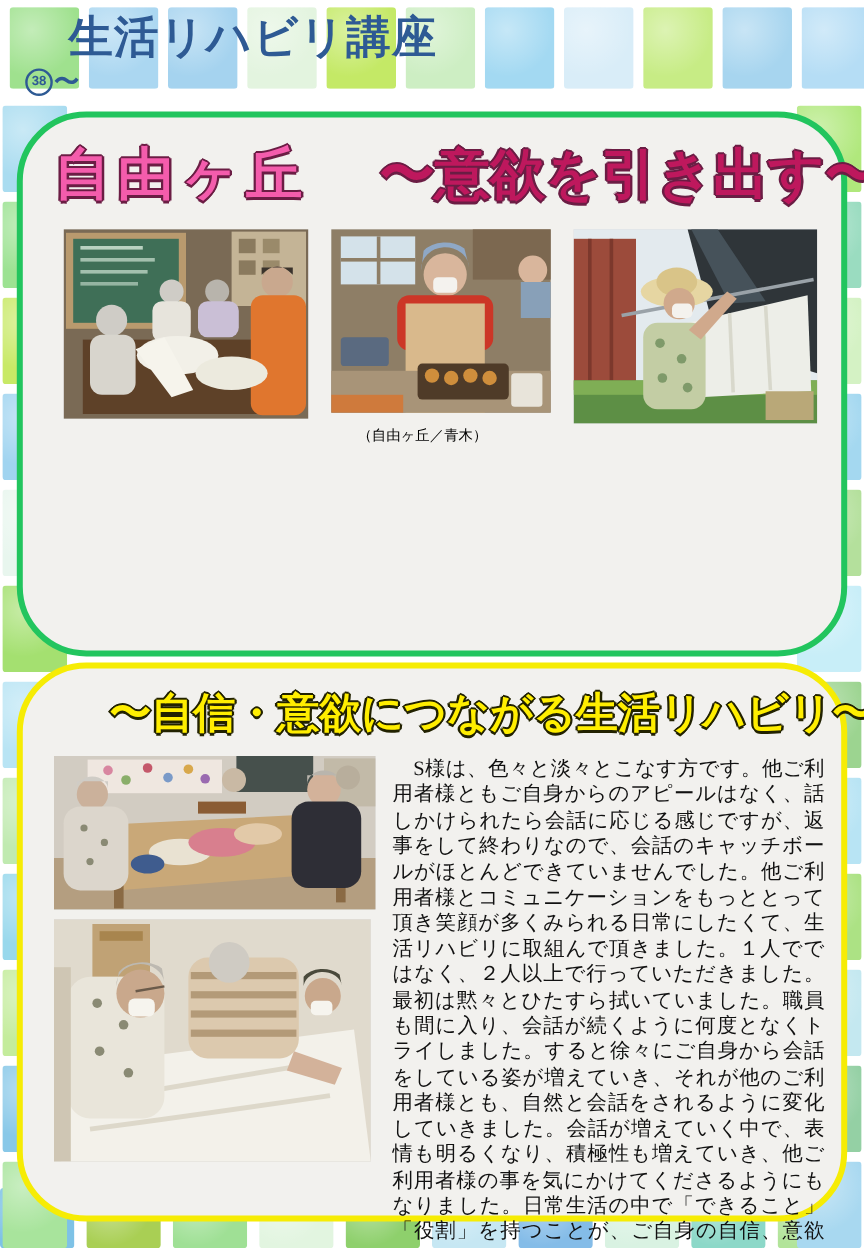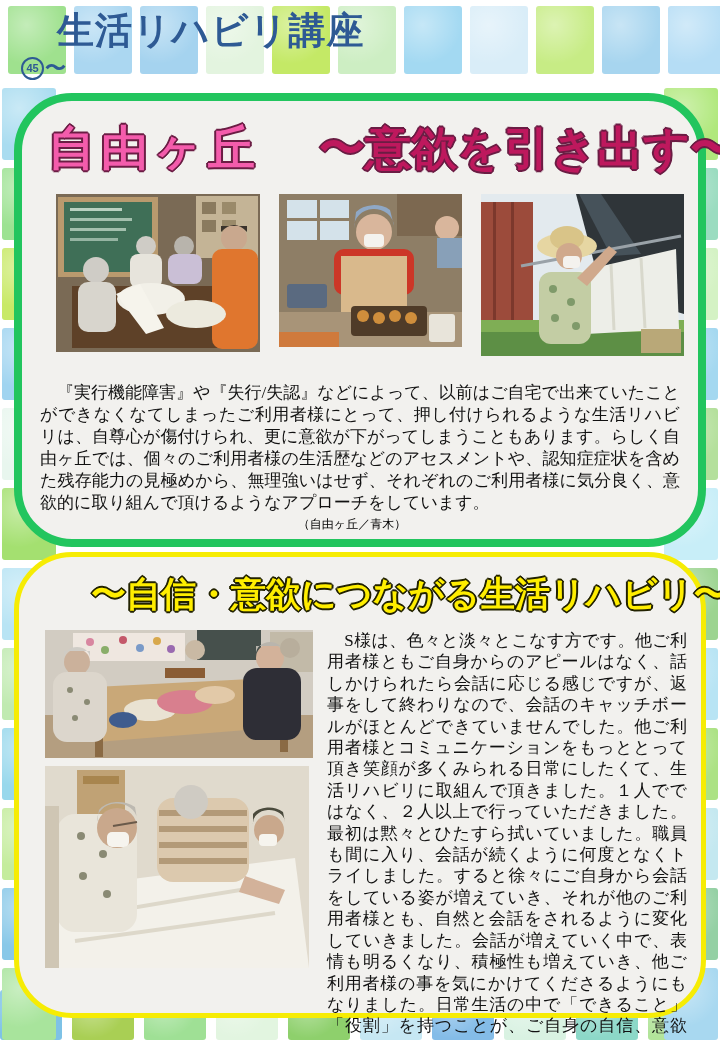--- a/index.html
+++ b/index.html
@@ -18,21 +18,21 @@
   #header{position:absolute; top:0; left:0; width:720px; z-index:3;
     font-family:"Liberation Sans","DejaVu Sans",sans-serif; color:#2e5a94;}
   #header .title{position:absolute; left:57px; top:6px; font-size:37px; font-weight:bold; letter-spacing:1px; white-space:nowrap;}
   #header .subtitle{position:absolute; left:20px; top:54px; font-size:21px; font-weight:bold; white-space:nowrap; display:flex; align-items:center;}
   .circled-num{display:inline-flex; align-items:center; justify-content:center;
     width:19px; height:19px; border:2px solid #2e5a94; border-radius:50%;
     font-size:11px; font-weight:bold; margin:0 1px;}
   
   .section{position:absolute; left:14px; width:692px; box-sizing:border-box;
     background:#f2f1ee; border-radius:58px; z-index:2;}
-  #section-jiyugaoka{top:93px; height:454px; border:8px solid #22c55e;}
+  #section-jiyugaoka{top:93px; height:454px; border:5px solid #22c55e;}
   #section-tempaku{top:552px; height:466px; border:5px solid #f6ec04;}
   .sec-titlerow{display:flex; align-items:baseline; white-space:nowrap;}
   #section-jiyugaoka .sec-titlerow{padding:16px 0 0 26px;}
   #section-tempaku .sec-titlerow{padding:14px 0 0 26px;}
   .sec-name-pink{font-size:47px; font-weight:bold; color:#f45cac; letter-spacing:6px;
     text-shadow:-2px 0 #6b1d44,2px 0 #6b1d44,0 -2px #6b1d44,0 2px #6b1d44,-1px -1px #6b1d44,1px 1px #6b1d44,-1px 1px #6b1d44,1px -1px #6b1d44;}
   .sec-tag-pink{font-size:46px; font-weight:bold; color:#be185d; margin-left:58px;
     text-shadow:-2px 0 #6b1d44,2px 0 #6b1d44,0 -2px #6b1d44,0 2px #6b1d44,-1px -1px #6b1d44,1px 1px #6b1d44,-1px 1px #6b1d44,1px -1px #6b1d44;}
   .sec-name-yellow{font-size:48px; font-weight:bold; color:#ffee00; letter-spacing:4px;
     text-shadow:-2px 0 #222200,2px 0 #222200,0 -2px #222200,0 2px #222200,-1px -1px #222200,1px 1px #222200,-1px 1px #222200,1px -1px #222200;}
@@ -102,21 +102,21 @@
       <div class="tile tile-right" style="background-color: rgb(184, 228, 244); top: 648px;"></div>
       <div class="tile tile-right" style="background-color: rgb(172, 226, 132); top: 728px;"></div>
       <div class="tile tile-right" style="background-color: rgb(196, 232, 240); top: 808px;"></div>
       <div class="tile tile-right" style="background-color: rgb(148, 208, 164); top: 888px;"></div>
       <div class="tile tile-right" style="background-color: rgb(168, 216, 240); top: 968px;"></div>
     </div>
 
   <div id="header">
     <div class="title">生活リハビリ講座</div>
     <div class="subtitle">
-      <span class="circled-num">45</span>
+      <span class="circled-num">38</span>
       <span>〜</span>
     </div>
   </div>
 
   <div class="section" id="section-jiyugaoka">
     <div class="sec-titlerow">
       <span class="sec-name-pink">自由ヶ丘</span>
       <span class="sec-tag-pink">〜意欲を引き出す〜</span>
     </div>
 
@@ -200,21 +200,20 @@
           <rect x="58" y="78" width="52" height="72" rx="12" fill="#c3cda4"></rect>
           <circle cx="72" cy="95" r="4" fill="#7f9a6a"></circle>
             <circle cx="90" cy="108" r="4" fill="#7f9a6a"></circle>
           <circle cx="74" cy="124" r="4" fill="#7f9a6a"></circle>
             <circle cx="95" cy="132" r="4" fill="#7f9a6a"></circle>
           <path d="M96 84 L128 52 l8 6 L106 92 Z" fill="#d0a98c"></path>
         </svg>
       </div>
     </div>
 
-    <div id="jiyu-body" class="bodytext">　『実行機能障害』や『失行/失認』などによって、以前はご自宅で出来ていたことができなくなてしまったご利用者様にとって、押し付けられるような生活リハビリは、自尊心が傷付けられ、更に意欲が下がってしまうこともあります。らしく自由ヶ丘では、個々のご利用者様の生活歴などのアセスメントや、認知症症状を含めた残存能力の見極めから、無理強いはせず、それぞれのご利用者様に気分良く、意欲的に取り組んで頂けるようなアプローチをしています。</div>
     <div id="jiyu-sig">（自由ヶ丘／青木）</div>
   </div>
 
   <div class="section" id="section-tempaku">
     <div class="sec-titlerow">
       <span class="sec-tag-yellow">〜自信・意欲につながる生活リハビリ〜</span>
     </div>
 
     <div id="tempaku-cols">
       <div id="tempaku-photos">

